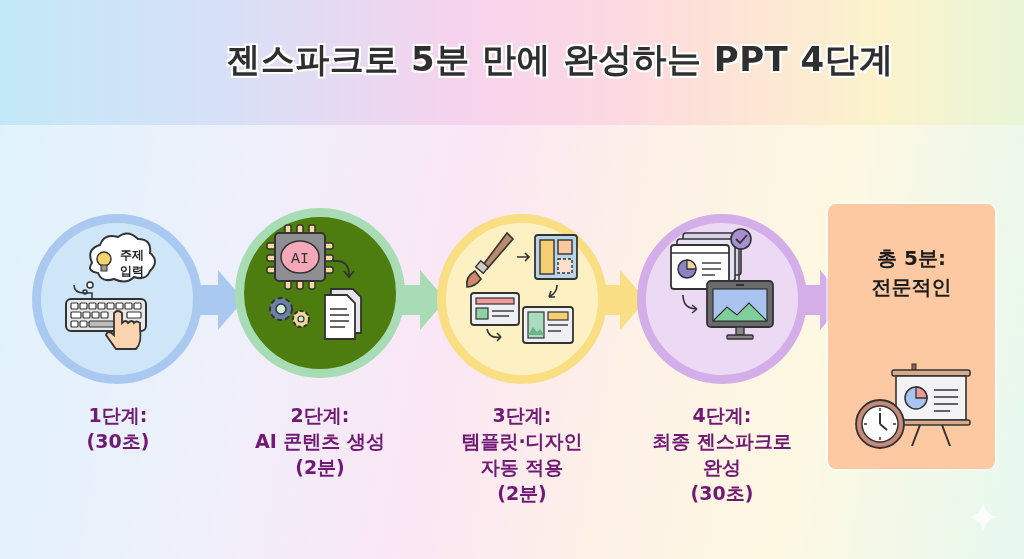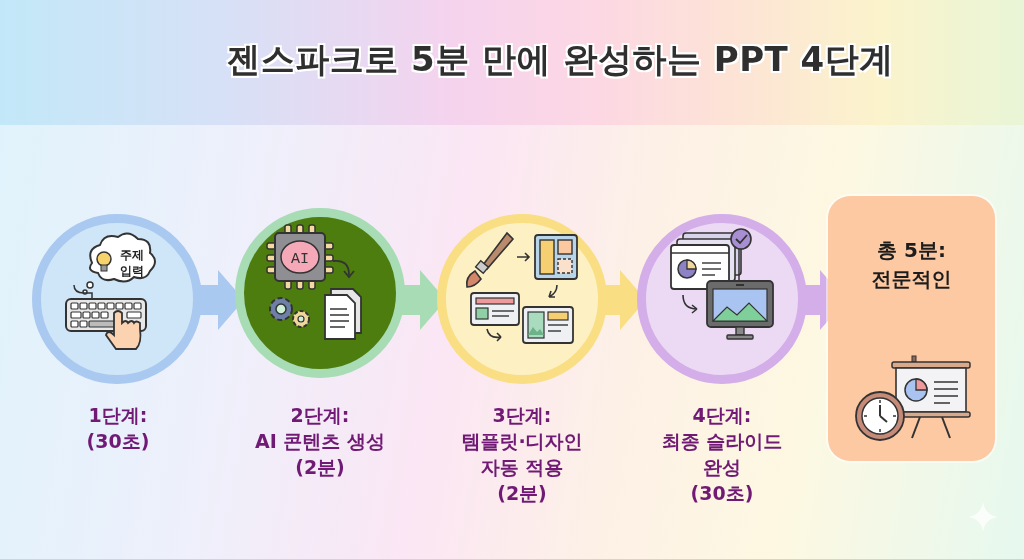--- a/index.html
+++ b/index.html
@@ -22,22 +22,22 @@
     position:absolute; width:170px; height:170px; border-radius:50%;
     box-sizing:border-box; border-width:9px; border-style:solid;
     display:flex; align-items:flex-start; justify-content:center;font-family:Liberation Mono, monospace;
   }
   .arrow { position:absolute; width:50px; height:70px; }
   .step-label {
     position:absolute; text-align:center; font-weight:bold; font-size:19px;
     line-height:26px; color:#701a75; width:200px;
   }
   .final-card {
-    position:absolute; left:828px; top:196px; width:167px; height:265px;
-    background:#fdc9a3; border-radius:22px; box-shadow:0 0 0 2px rgba(255,255,255,0.5);
+    position:absolute; left:828px; top:204px; width:167px; height:265px;
+    background:#fdc9a3; border-radius:8px; box-shadow:0 0 0 2px rgba(255,255,255,0.5);
   }
   .final-text {
     position:absolute; left:0; top:40px; width:100%; text-align:center;
     font-weight:bold; font-size:20px; line-height:29px; color:#1d1d1d;
   }
   .sparkle { position:absolute; left:966px; top:500px; width:34px; height:34px; }
   svg { display:block; }
 </style>
 </head>
 <body>
@@ -207,21 +207,21 @@
   <div>(2분)</div>
 </div>
 <div class="step-label" style="left:422px;top:402px;">
   <div>3단계:</div>
   <div>템플릿·디자인</div>
   <div>자동 적용</div>
   <div>(2분)</div>
 </div>
 <div class="step-label" style="left:622px;top:402px;">
   <div>4단계:</div>
-  <div>최종 슬라이드</div>
+  <div>최종 젠스파크로</div>
   <div>완성</div>
   <div>(30초)</div>
 </div>
 
 <div class="final-card">
   <div class="final-text">
     <div>총 5분:</div>
     <div>전문적인</div>
   </div>
   <svg style="position:absolute;left:26px;top:158px;" width="120" height="90" viewBox="0 0 120 90">

